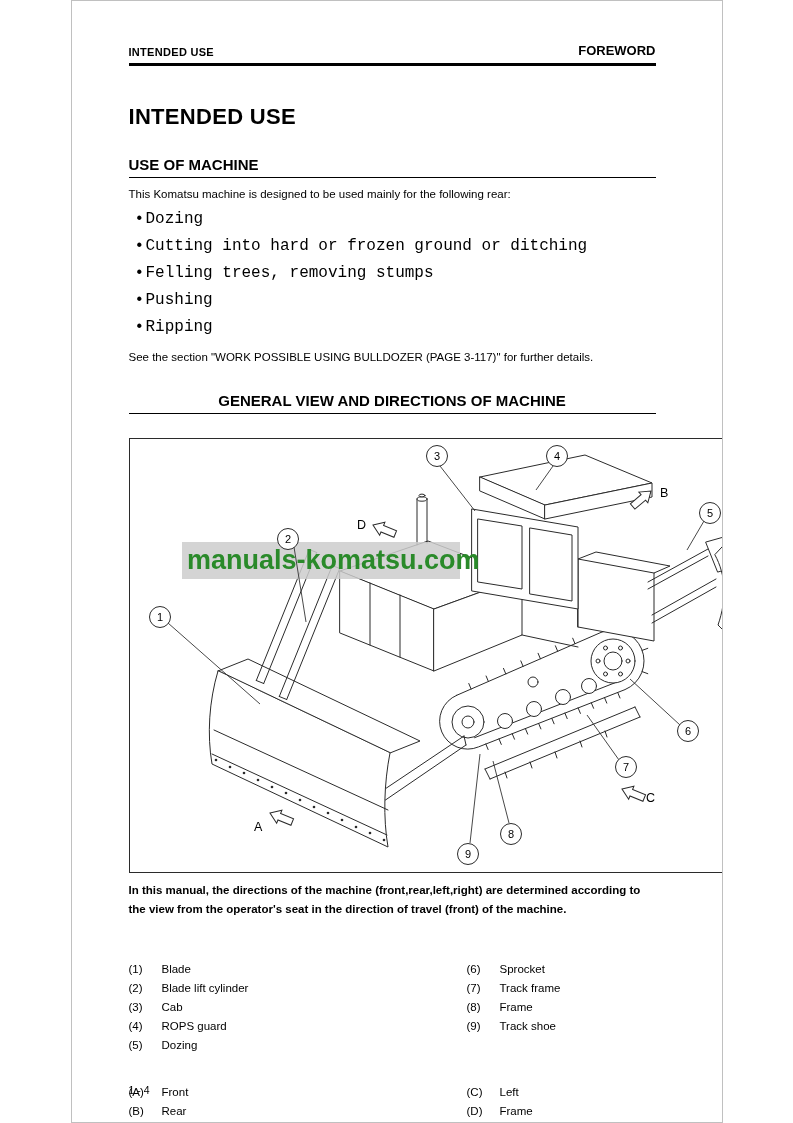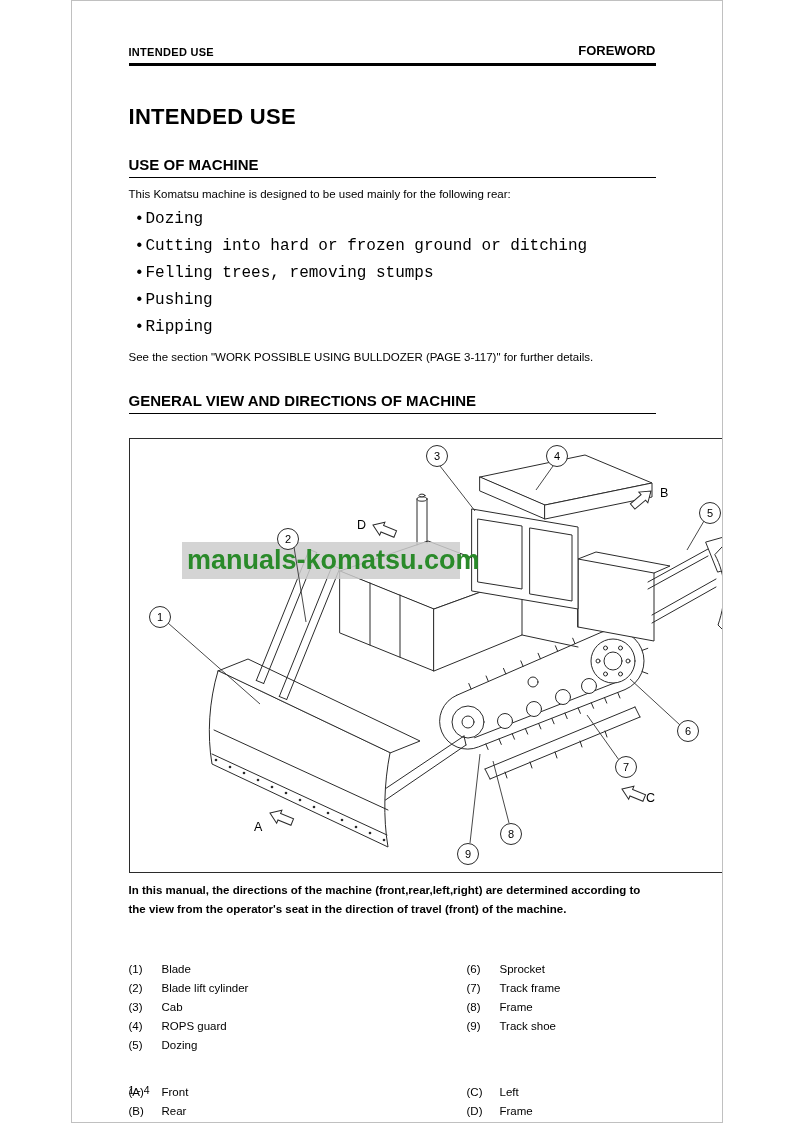--- a/index.html
+++ b/index.html
@@ -9,21 +9,21 @@
     width:652px; height:1123px; background:#fff; position:relative;
     margin:0 auto; padding:42px 66px 0 57px; border:1px solid #c0c0c0; overflow:hidden;
   }
   .running-header { display:flex; justify-content:space-between; align-items:flex-end; }
   .rh-left { font-size:11px; font-weight:bold; letter-spacing:.3px; }
   .rh-right { font-size:13px; font-weight:bold; }
   .header-rule { height:3px; background:#000; margin-top:5px; }
   .page-title { font-size:22px; font-weight:bold; margin-top:38px; letter-spacing:.3px; }
   .section-heading { font-size:15px; font-weight:bold; border-bottom:1px solid #000; padding-bottom:4px; }
   .mt-use { margin-top:26px; }
-  .mt-gen { margin-top:26px; }
+  .mt-gen { margin-top:26px;text-align:center; }
   .body-text { font-size:11.5px; line-height:1.6; margin-top:7px; }
   ul.bullet-list { list-style:none; margin:3px 0 0 6px; }
   ul.bullet-list li { font-size:16px; line-height:1.68; padding-left:11px; position:relative;font-family:Liberation Mono, monospace; }
   ul.bullet-list li::before { content:"\2022"; position:absolute; left:0; top:0; }
   .figure-box { margin-top:24px; width:670px; height:435px; border:1px solid #2b2b2b; position:relative; background:#fff; }
   .figure-box svg { display:block; width:100%; height:100%; }
   .caption { margin-top:8px;font-weight:bold; }
   .cols { display:grid; grid-template-columns:338px 1fr; }
   .parts-cols { margin-top:42px; }
   .dir-cols { margin-top:28px; }

